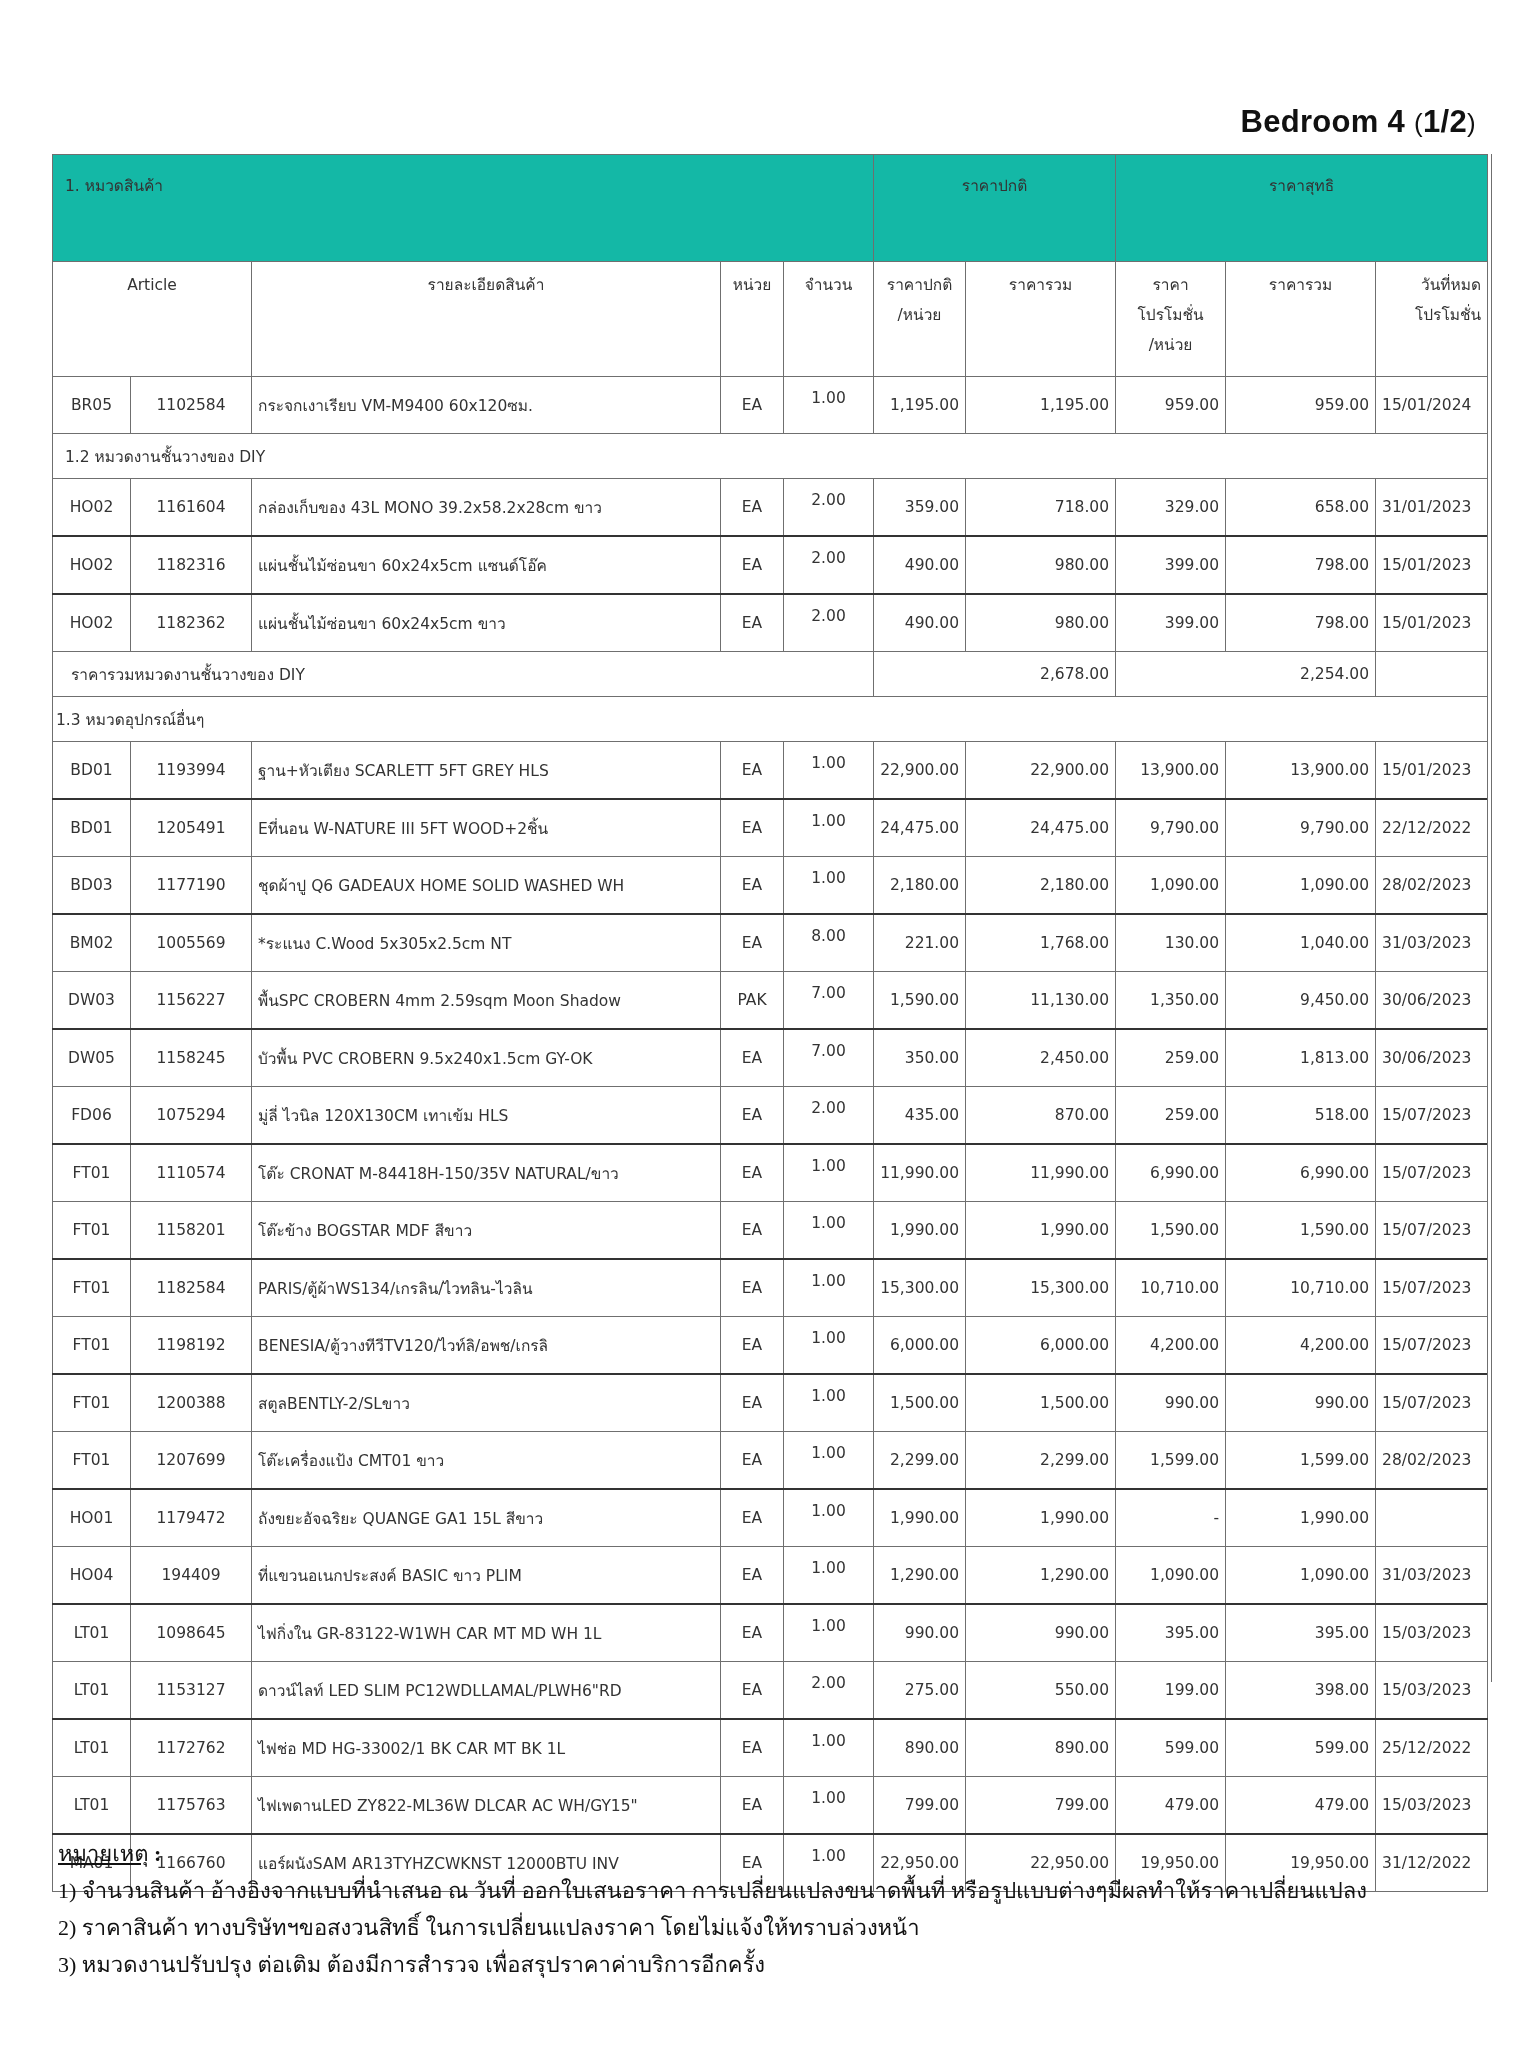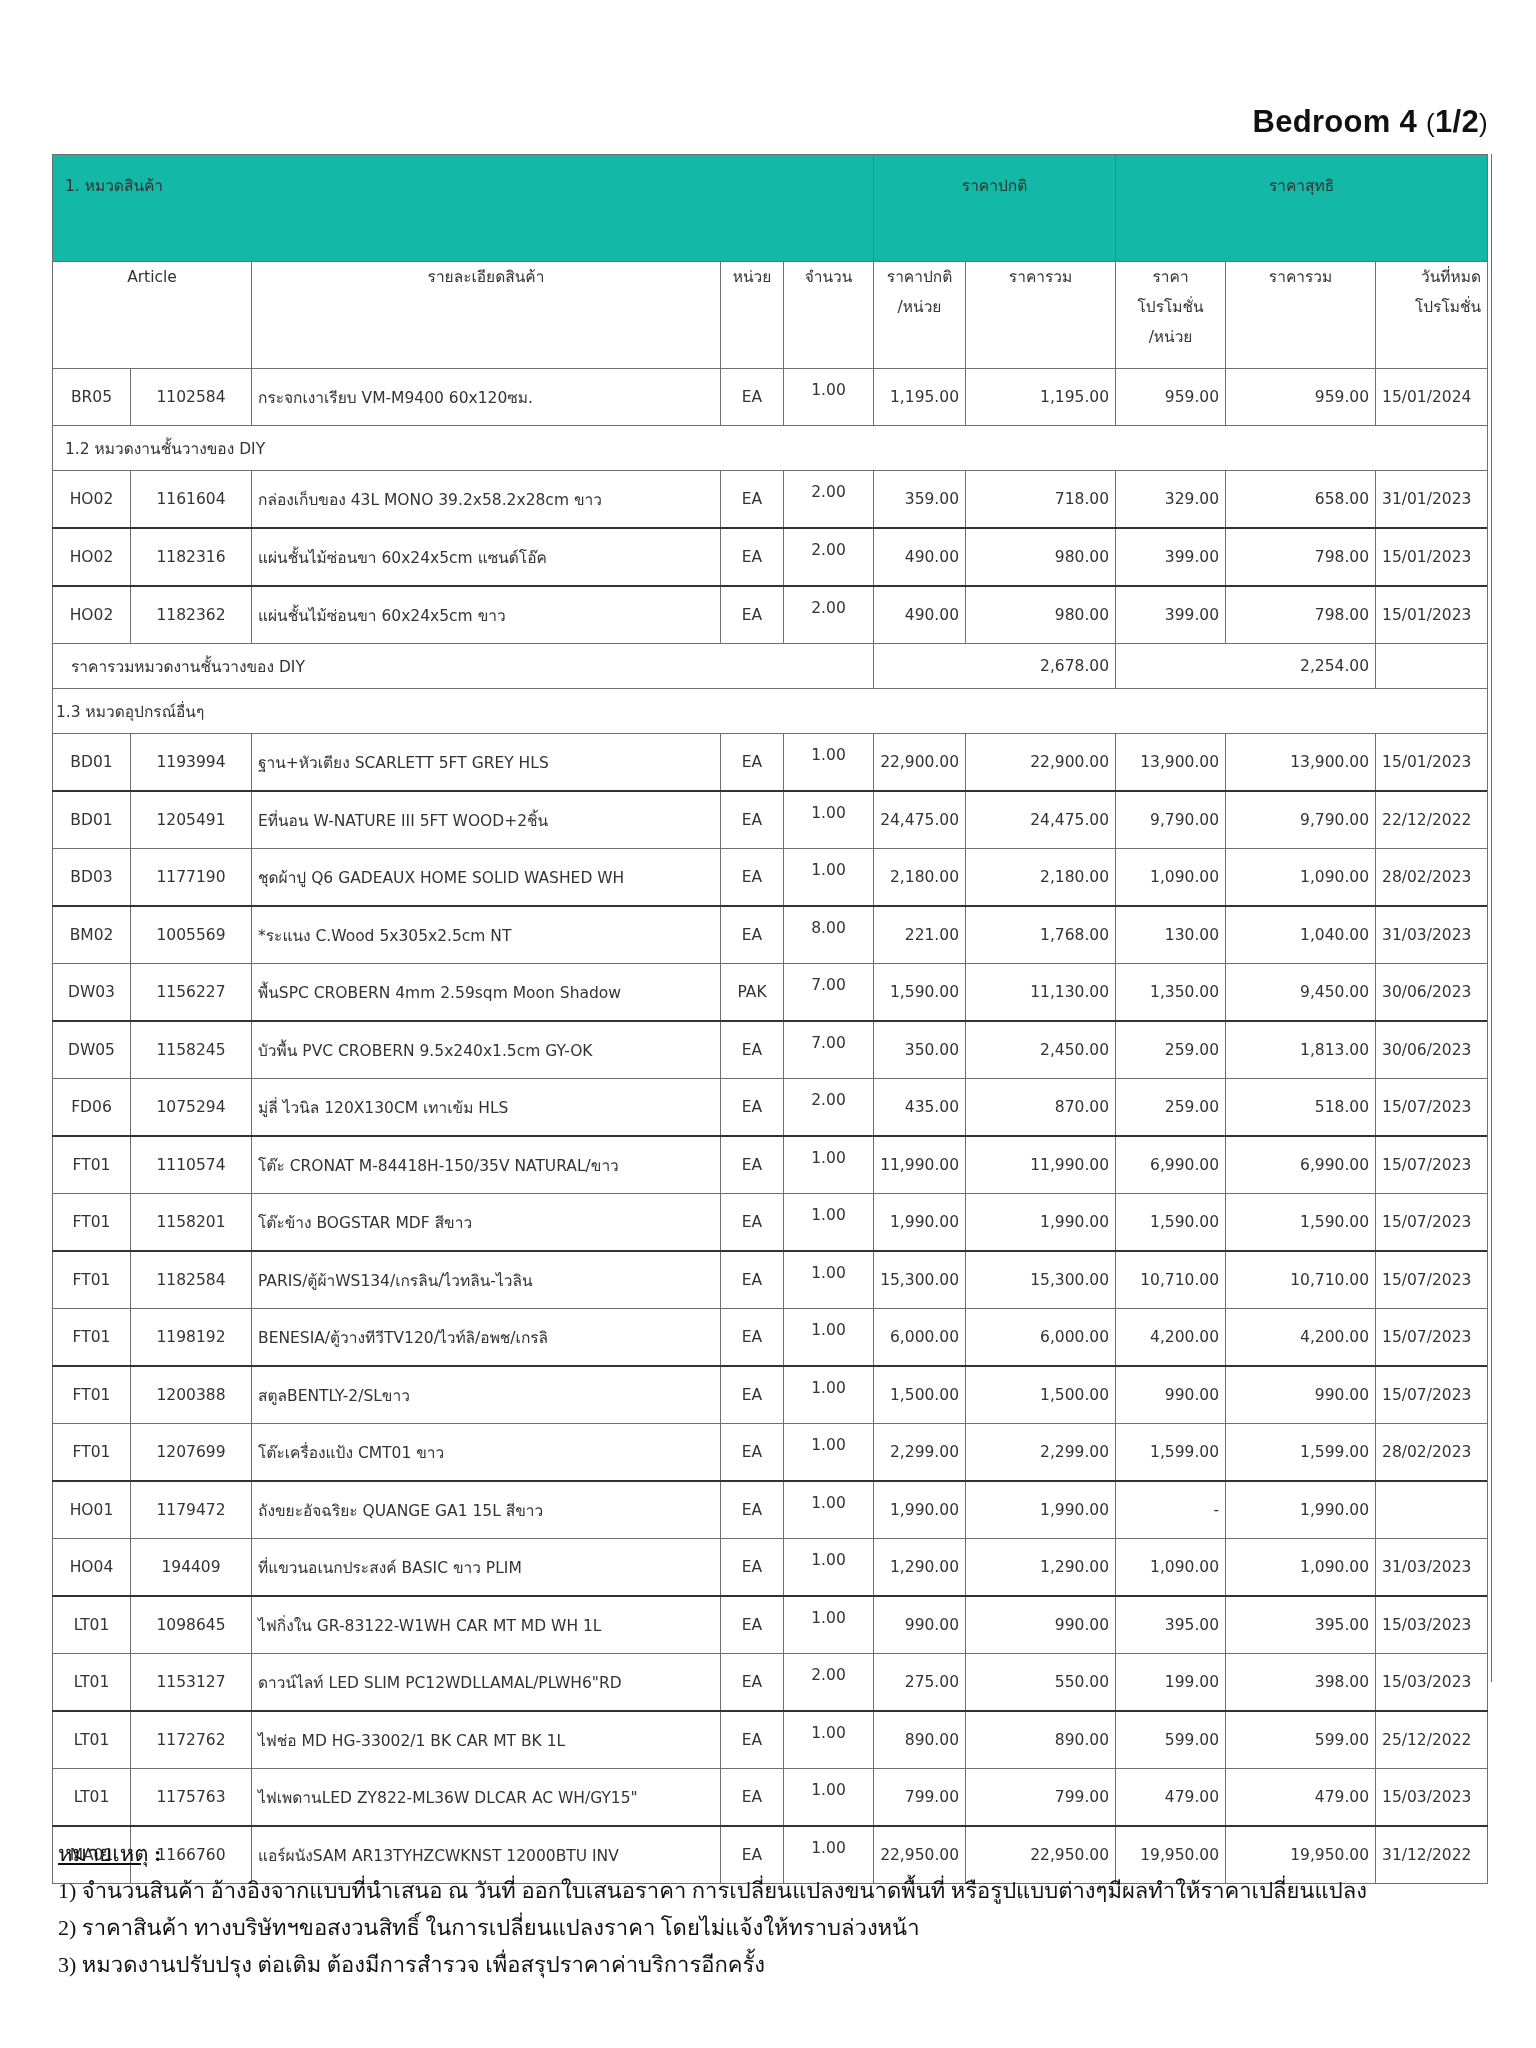--- a/index.html
+++ b/index.html
@@ -1,28 +1,28 @@
 <!DOCTYPE html>
 <html><head>
   <meta charset="utf-8">
   <style>
     html, body { margin: 0; padding: 0; background: #ffffff; }
     body { width: 1536px; height: 2048px; position: relative; overflow: hidden;
            font-family: "DejaVu Sans", "Liberation Sans", sans-serif; color: #222; }
-    .title { position: absolute; top: 104px; right: 48px; font-family: "Liberation Sans", sans-serif;
+    .title { position: absolute; top: 104px; right: 60px; font-family: "Liberation Sans", sans-serif;
              font-size: 31px; font-weight: bold; color: #111; letter-spacing: 0.3px; }
     .title .paren { font-weight: normal; font-size: 26px; }
     table.quote { position: absolute; top: 154px; left: 52px; border-collapse: collapse;
                   table-layout: fixed; width: 1435px; font-size: 15.5px; }
     table.quote td, table.quote th { border: 1.3px solid #6f6f6f; padding: 0 6px; overflow: hidden;
                   white-space: nowrap; font-weight: normal; color: #333; }
     .right-edge { position: absolute; top: 154px; left: 1487px; width: 3px; height: 1528px;
                   border-left: 1.3px solid #6f6f6f; border-right: 1.3px solid #6f6f6f; }
     tr.group-head td { background: #14b8a6; height: 88px; vertical-align: top; padding-top: 18px; }
-    tr.col-head td { height: 106px; vertical-align: top; text-align: center;
+    tr.col-head td { height: 106px; vertical-align: top; padding-top: 8px; text-align: center;
                      line-height: 30px; white-space: normal; }
     tr.col-head td.c-right { text-align: right; }
     tr.section td { height: 44px; border-left: 1.3px solid #6f6f6f; }
     tr.item td { height: 44px; }
     tr.item td.num, tr.subtotal td.num { text-align: right; }
     tr.item td.ctr { text-align: center; }
     tr.item td.qty { text-align: center; vertical-align: top; padding-top: 12px; }
     tr.subtotal td { height: 44px; }
     tr.thick td { border-top: 2.6px solid #333; }
     .notes { position: absolute; left: 58px; top: 1835px; font-family: Liberation Serif, serif;

